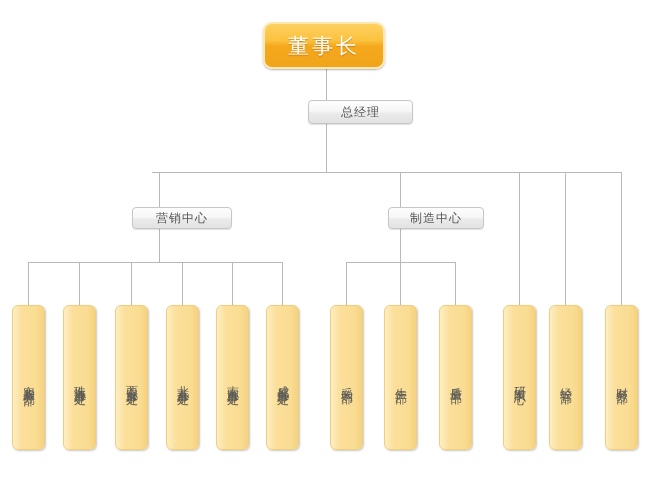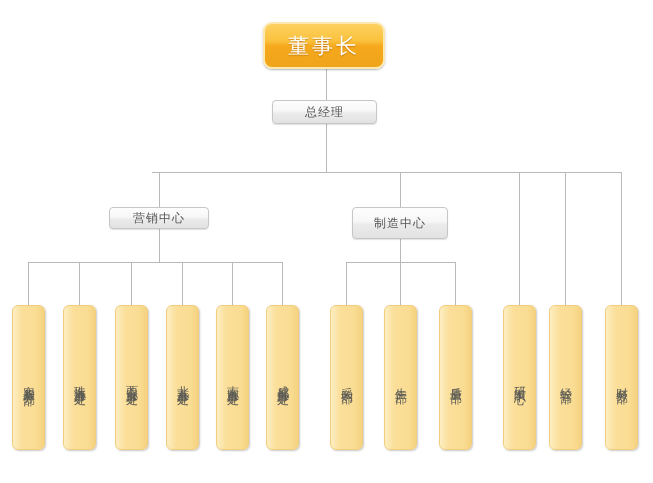--- a/index.html
+++ b/index.html
@@ -60,20 +60,21 @@
                 #f7f7f7 45%,
                 #ebebeb 55%,
                 #e2e2e2 100%);
     box-shadow: 0 1px 1px rgba(0,0,0,0.12);
     display: flex;
     align-items: center;
     justify-content: center;
     color: #555555;
     font-size: 12px;
     letter-spacing: 1px;
+    margin-left: 36px;
   }
 
   
   .node-leaf {
     position: absolute;
     box-sizing: border-box;
     border: 1px solid #f2cd7d;
     border-radius: 6px;
     background: linear-gradient(to right,
                 #fce8b4 0%,
@@ -138,25 +139,25 @@
   <div class="line v" style="left:455px; top:262px; height:43px;"></div>
 
   <div class="node-root" style="left:263px; top:11px; width:122px; height:47px;">
     <span>董事长</span>
   </div>
 
   <div class="node-mid" style="left:272px; top:100px; width:105px; height:24px;">
     <span>总经理</span>
   </div>
 
-  <div class="node-mid" style="left:109px; top:207px; width:100px; height:22px;">
+  <div class="node-mid" style="left:96px; top:207px; width:100px; height:22px;">
     <span>营销中心</span>
   </div>
 
-  <div class="node-mid" style="left:352px; top:207px; width:96px; height:32px;">
+  <div class="node-mid" style="left:352px; top:207px; width:96px; height:22px;">
     <span>制造中心</span>
   </div>
 
   <div class="node-leaf" style="left:12px; top:305px; width:33px; height:145px;">
     <span class="leaf-label">客户服务部</span>
   </div>
 
   <div class="node-leaf" style="left:63px; top:305px; width:33px; height:145px;">
     <span class="leaf-label">珠海办事处</span>
   </div>

